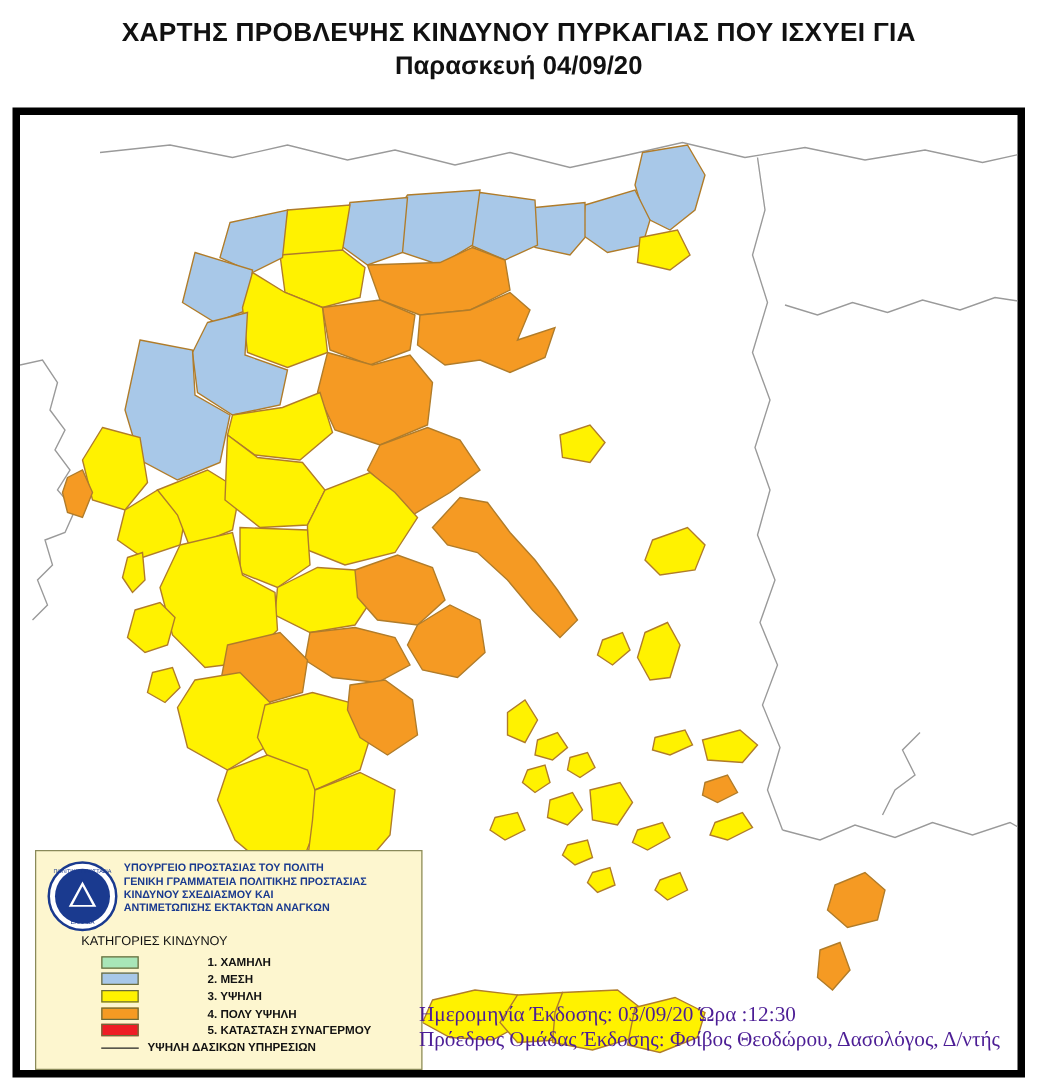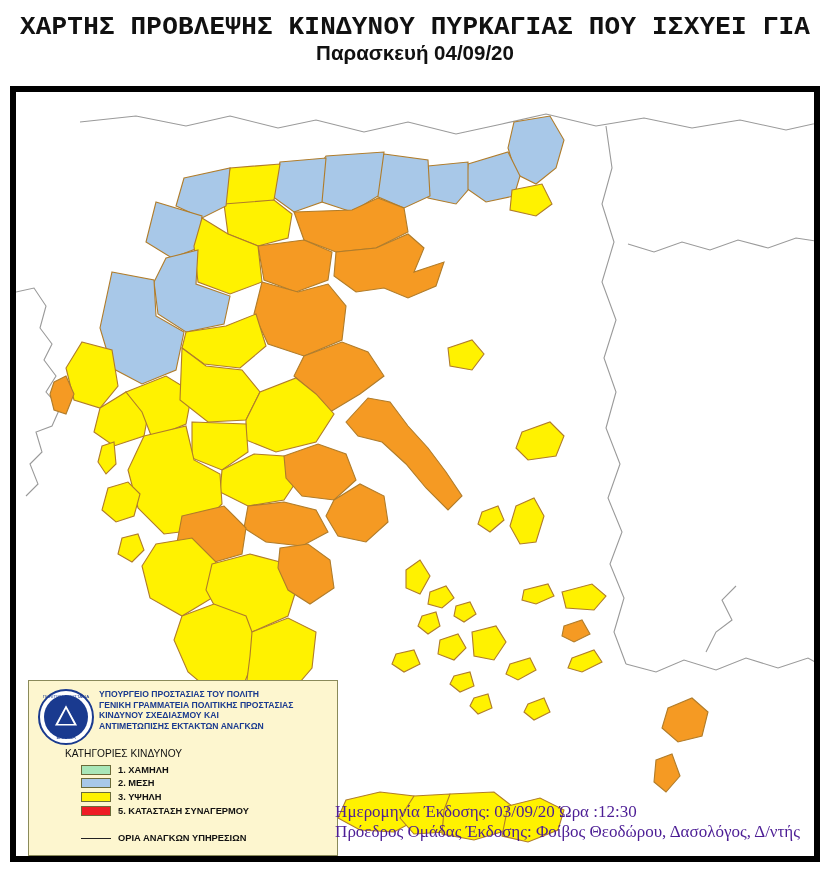--- a/index.html
+++ b/index.html
@@ -15,27 +15,26 @@
     background: #ffffff;
     overflow: hidden;
   }
   
   #title-block {
     position: absolute;
     top: 14px; left: 0; width: 830px;
     text-align: center;
   }
   #title-line-1 {
-    font-size: 26px;
+    font-size: 21px;
     font-weight: bold;
     color: #111111;
     letter-spacing: 0.2px;
     line-height: 26px;
     white-space: nowrap;
-    font-family: Liberation Mono, monospace;
   }
   #title-line-2 {
     font-size: 20.5px;
     font-weight: bold;
     color: #111111;
     line-height: 26px;
     white-space: nowrap;
   }
   
   #map-frame {
@@ -91,20 +90,21 @@
     width: 30px; height: 10px;
     border: 1px solid #6b6b3a;
     margin-right: 7px;
     flex: none;
   }
   .legend-label {
     font-size: 9.3px;
     font-weight: bold;
     color: #111111;
     white-space: nowrap;
+    margin-left: 48px;
   }
   #legend-boundary-row {
     position: absolute;
     left: 52px; top: 152px;
     display: flex;
     align-items: center;
   }
   #legend-boundary-line {
     width: 30px; height: 0;
     border-top: 1.6px solid #222222;
@@ -271,28 +271,32 @@
         </div>
         <div class="legend-row">
           <span class="legend-swatch" style="background:#a8c8e8"></span>
           <span class="legend-label">2. ΜΕΣΗ</span>
         </div>
         <div class="legend-row">
           <span class="legend-swatch" style="background:#fff200"></span>
           <span class="legend-label">3. ΥΨΗΛΗ</span>
         </div>
         <div class="legend-row">
+          <span class="legend-swatch" style="background:#f59a23"></span>
+          <span class="legend-label">4. ΠΟΛΥ ΥΨΗΛΗ</span>
+        </div>
+        <div class="legend-row">
           <span class="legend-swatch" style="background:#ee1c25"></span>
           <span class="legend-label">5. ΚΑΤΑΣΤΑΣΗ ΣΥΝΑΓΕΡΜΟΥ</span>
         </div>
       </div>
 
       <div id="legend-boundary-row">
         <span id="legend-boundary-line"></span>
-        <span id="legend-boundary-label">ΟΡΙΑ ΑΝΑΓΚΩΝ ΥΠΗΡΕΣΙΩΝ</span>
+        <span id="legend-boundary-label">ΥΨΗΛΗ ΔΑΣΙΚΩΝ ΥΠΗΡΕΣΙΩΝ</span>
       </div>
     </div>
 
     <div id="credits">
       <div>Ημερομηνία Έκδοσης: 03/09/20  Ώρα :12:30</div>
       <div>Πρόεδρος Ομάδας Έκδοσης: Φοίβος Θεοδώρου,  Δασολόγος, Δ/ντής</div>
     </div>
   </div>
 </div>
 

